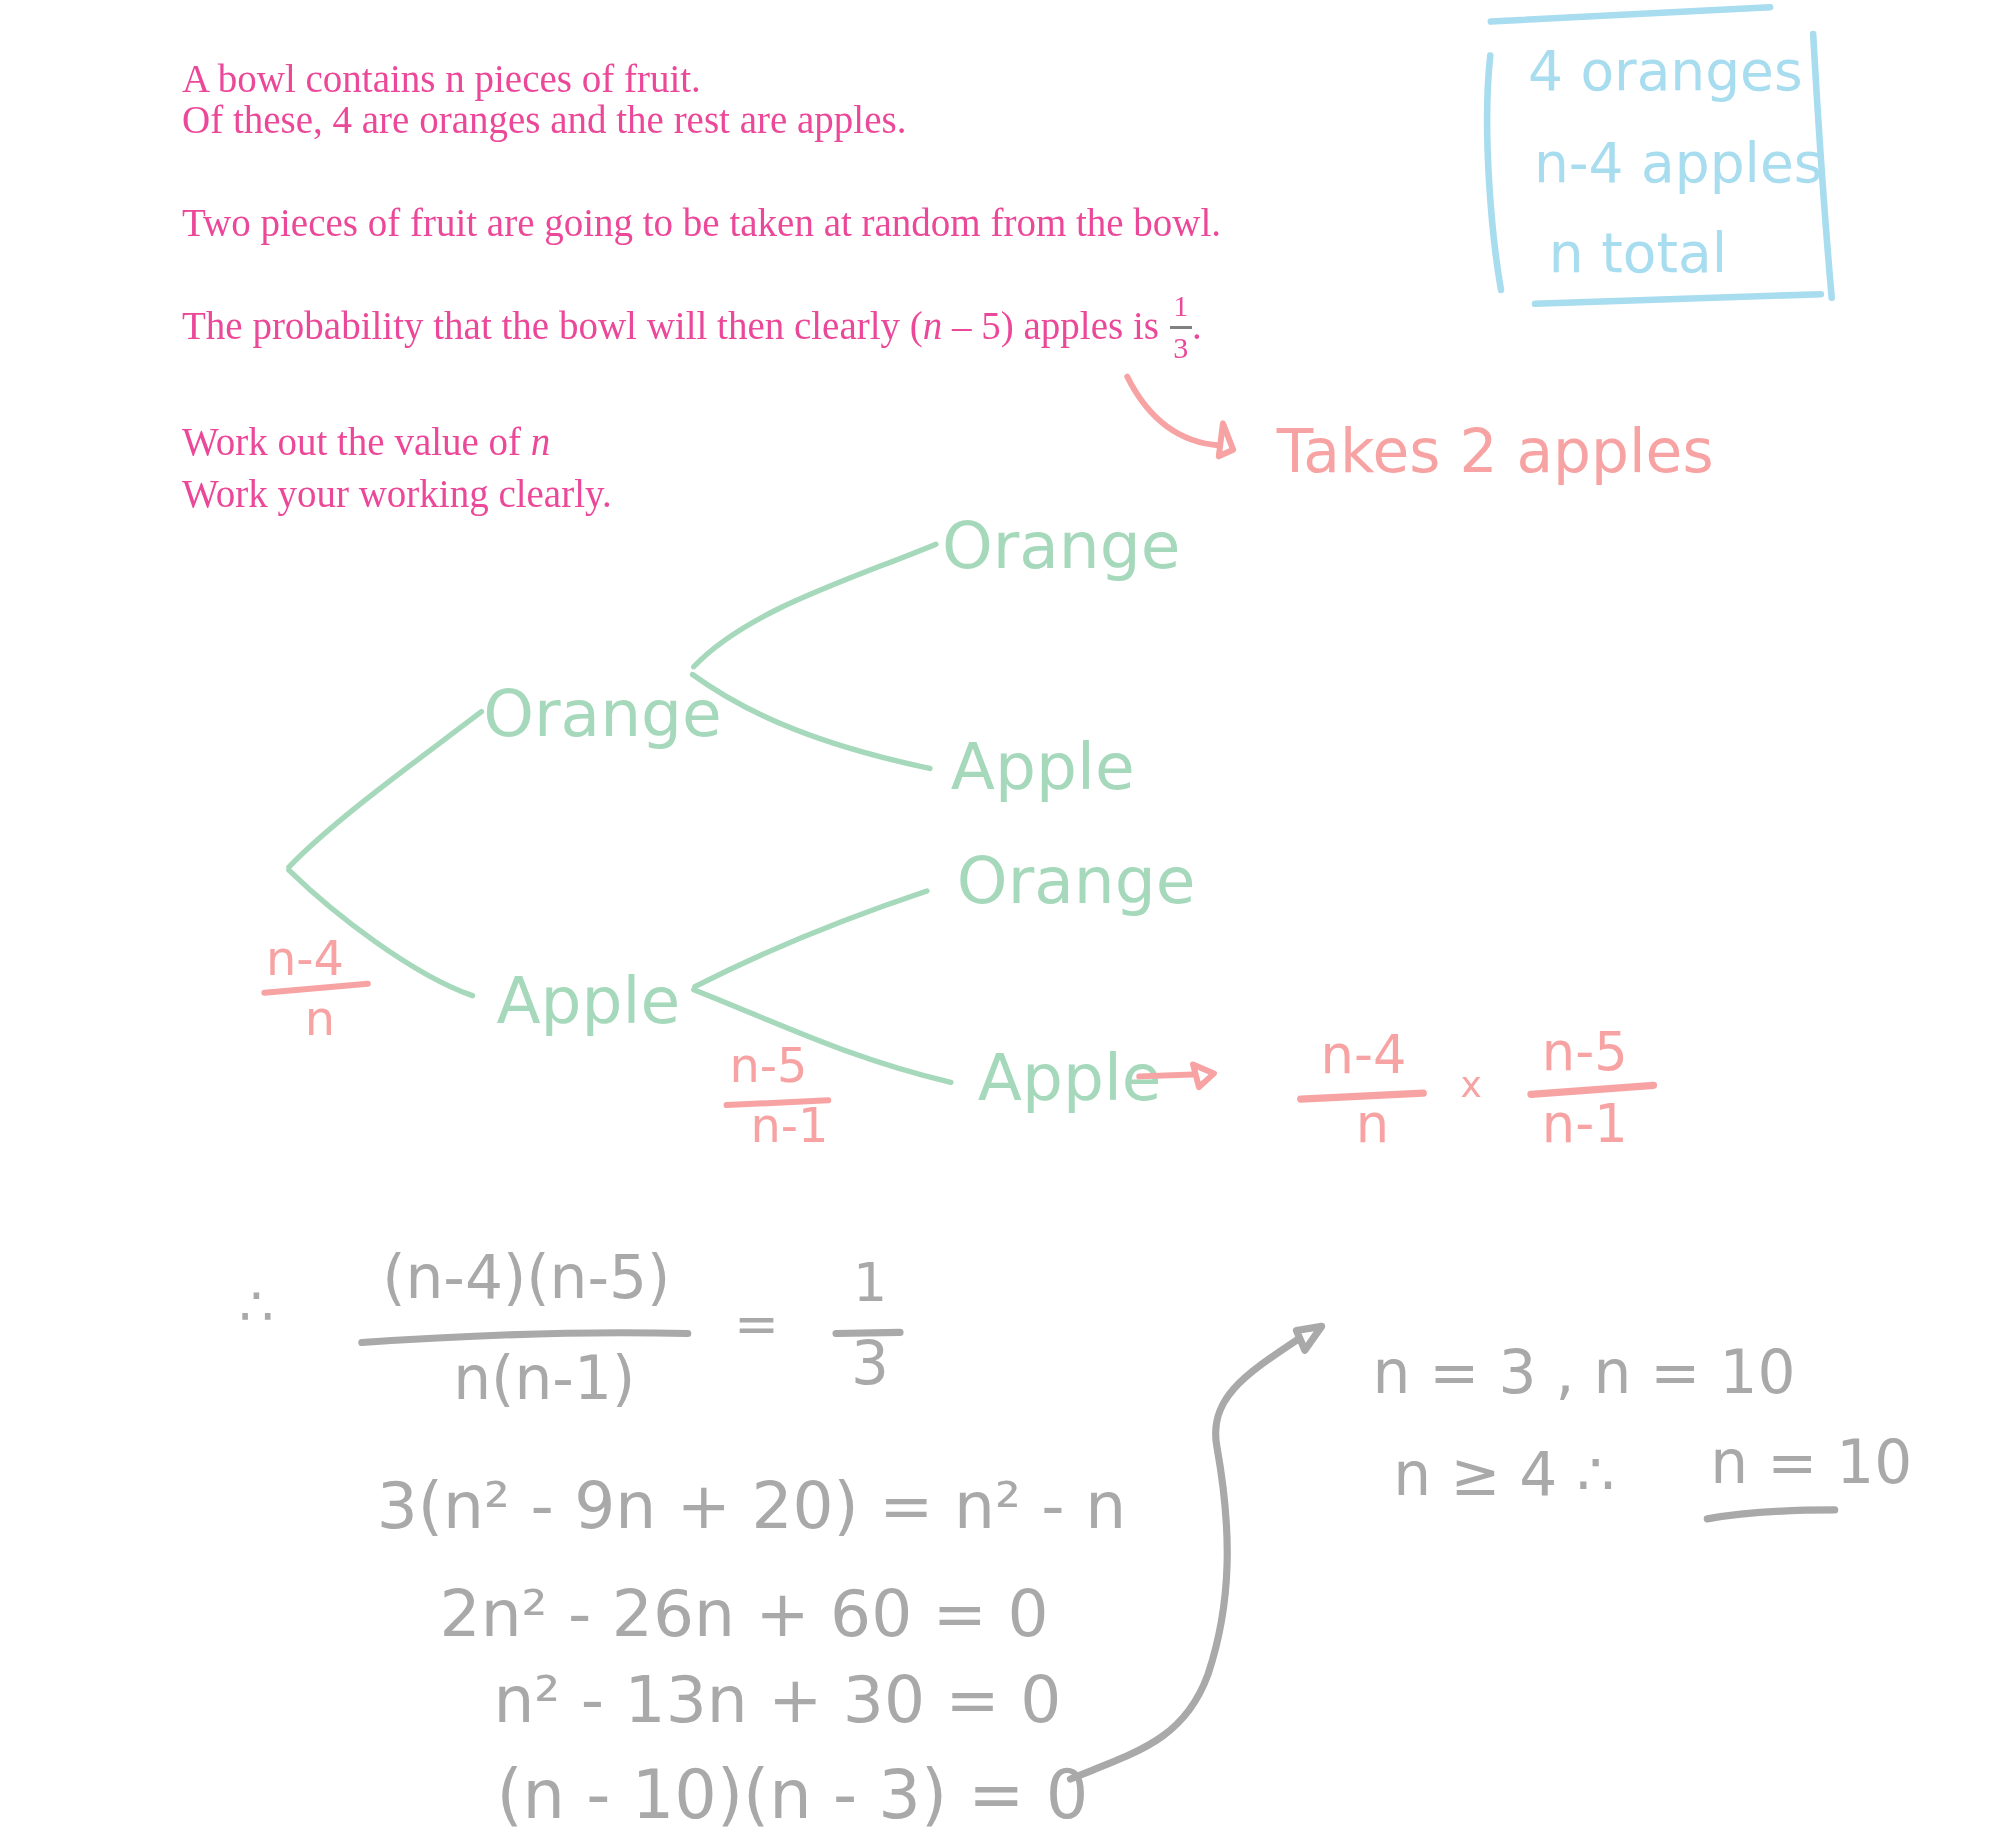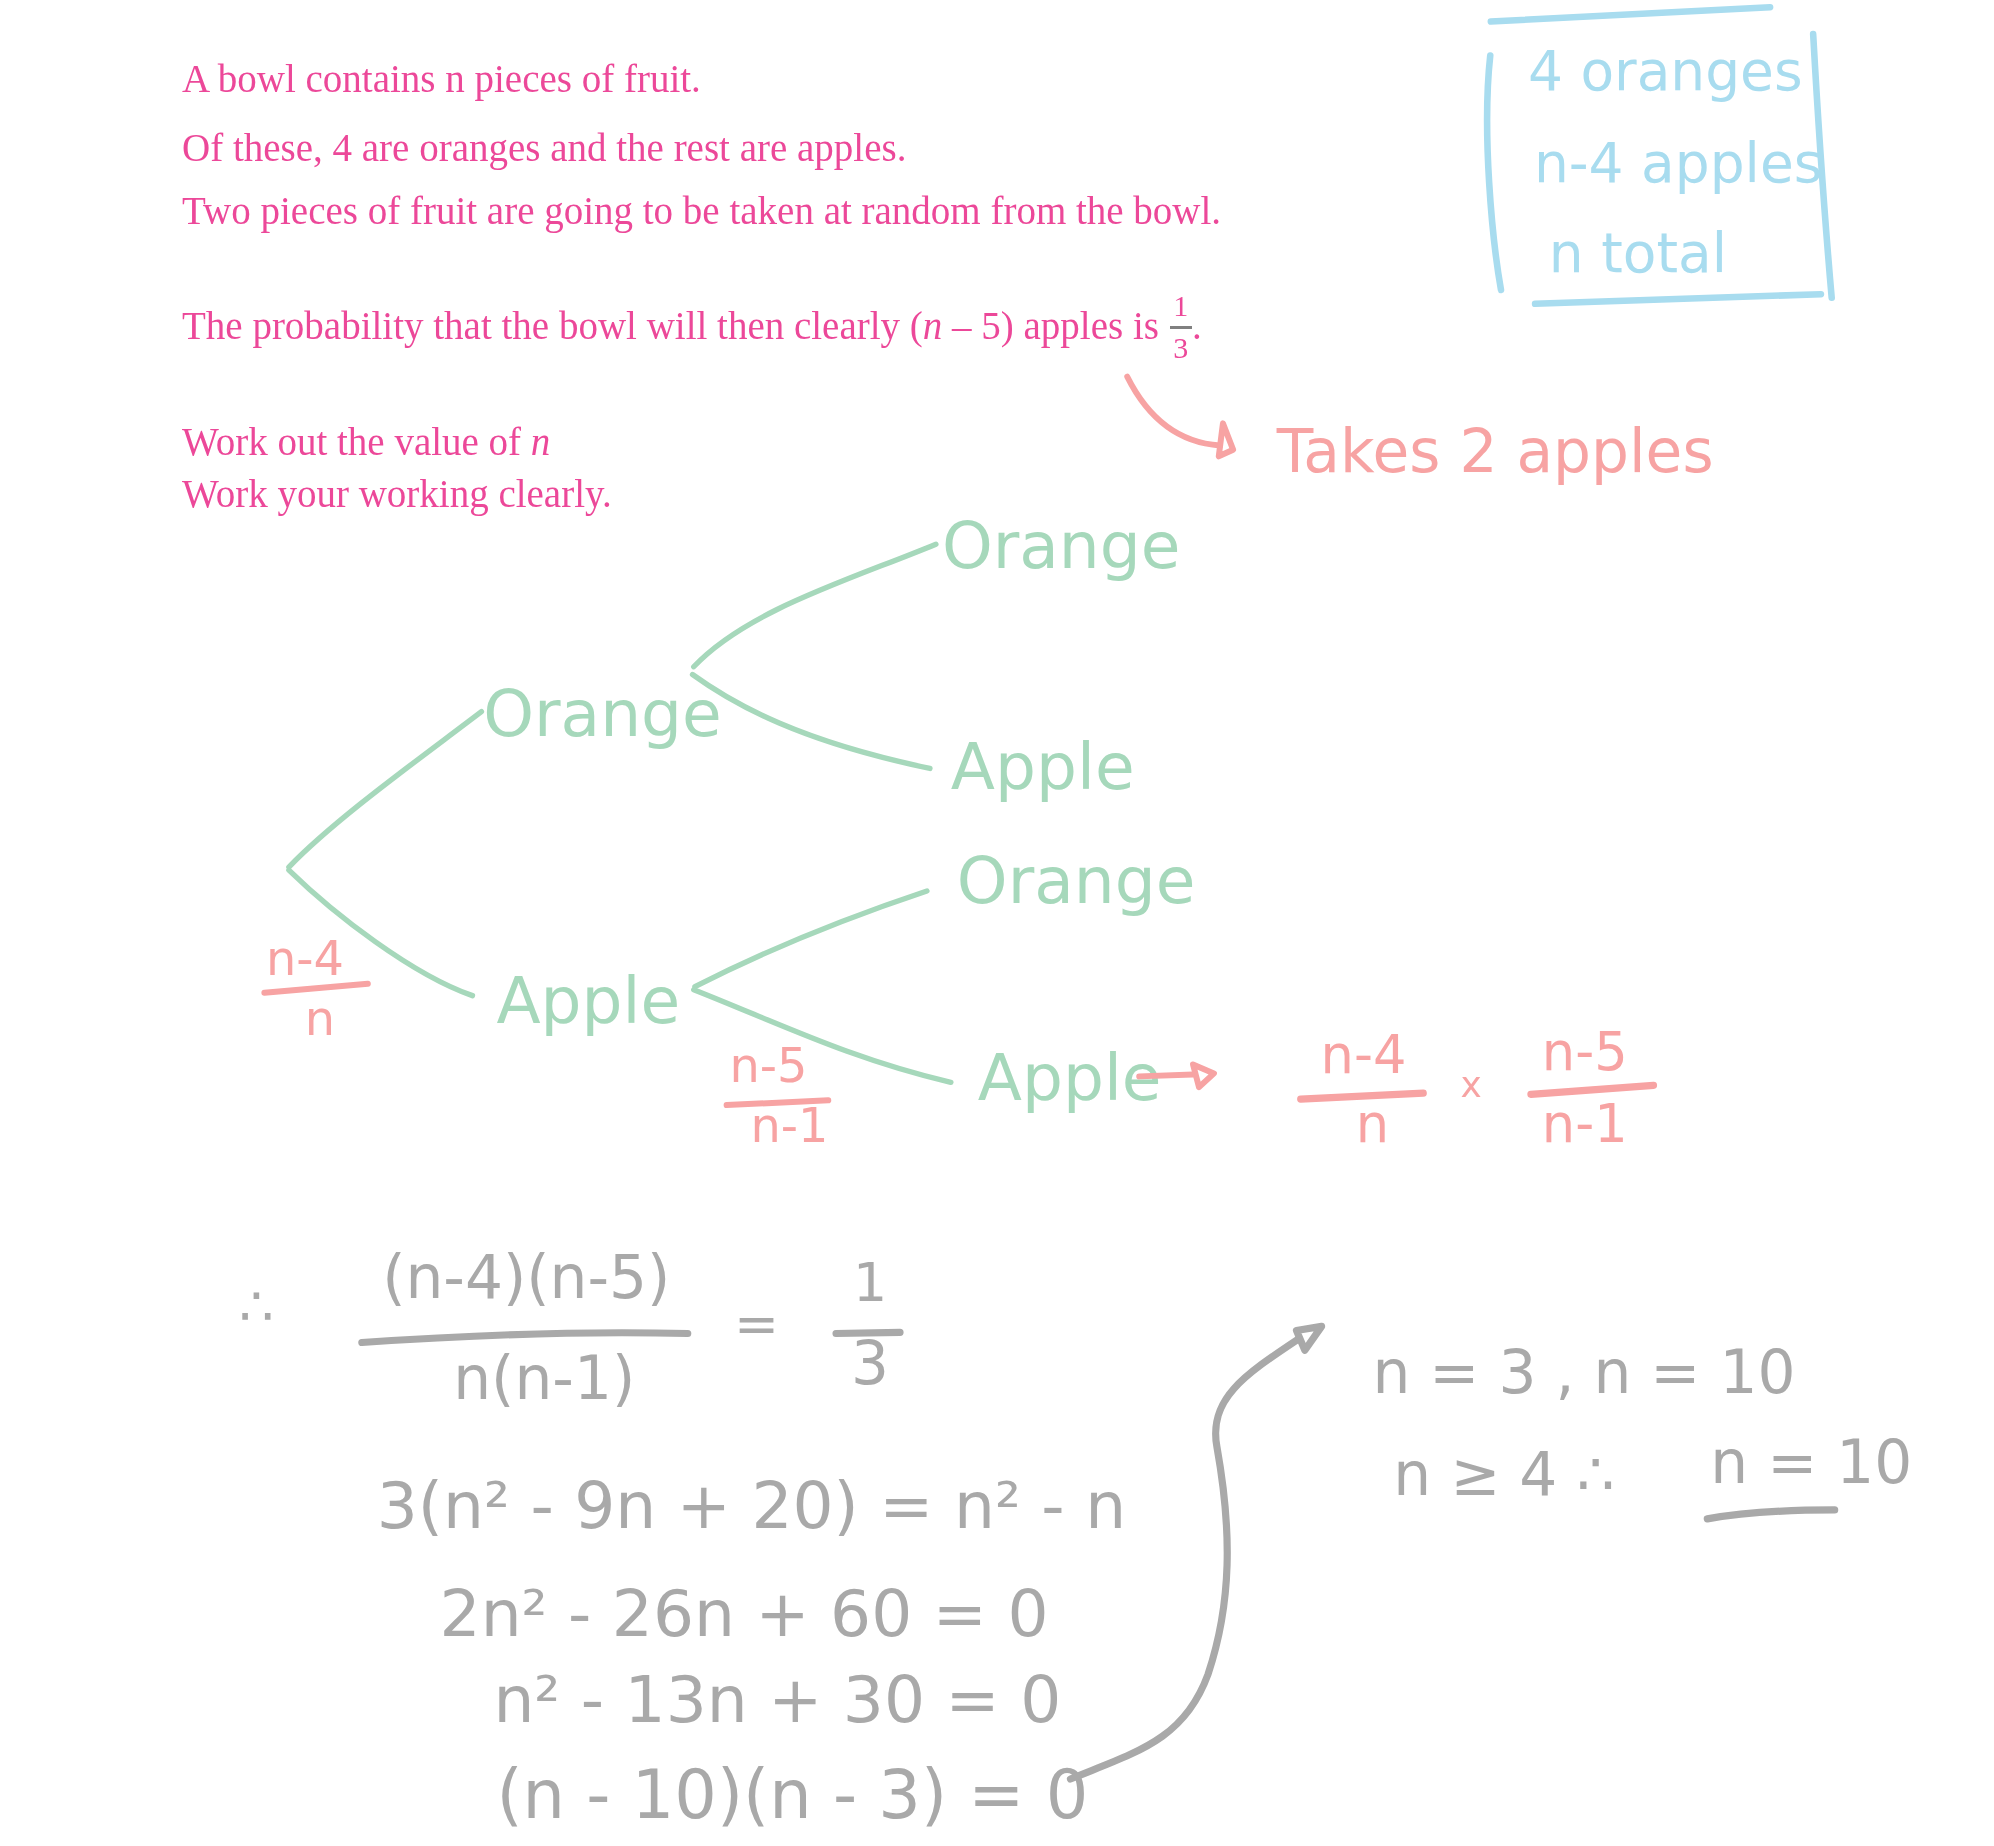--- a/index.html
+++ b/index.html
@@ -9,22 +9,22 @@
   .frac { display:inline-block; vertical-align:middle; text-align:center; font-size:30px; line-height:1.1; margin-left:10.8px; position:relative; top:-3.6px; }
   .frac .num { display:block; border-bottom:3px solid #808080; padding:0 3.6px 3.6px; }
   .frac .den { display:block; padding-top:2.4px; }
   svg { position:absolute; left:0; top:0; }
   .hw { font-family:"DejaVu Sans", sans-serif; }
 </style>
 </head>
 <body>
 
 <div class="q" style="top:59px;">A bowl contains n pieces of fruit.</div>
-<div class="q" style="top:128px;">Of these, 4 are oranges and the rest are apples.</div>
-<div class="q" style="top:191px;">Two pieces of fruit are going to be taken at random from the bowl.</div>
+<div class="q" style="top:100px;">Of these, 4 are oranges and the rest are apples.</div>
+<div class="q" style="top:203px;">Two pieces of fruit are going to be taken at random from the bowl.</div>
 <div class="q" style="top:293px;">
   <span>The probability that the bowl will then clearly (</span><i>n</i><span> – 5) apples is</span><span class="frac"><span class="num">1</span><span class="den">3</span></span><span>.</span>
 </div>
 <div class="q" style="top:422px;">
   <span>Work out the value of </span><i>n</i>
 </div>
 <div class="q" style="top:474px;">Work your working clearly.</div>
 
 <svg width="1995" height="1846" viewBox="0 0 3336 3087">
 

